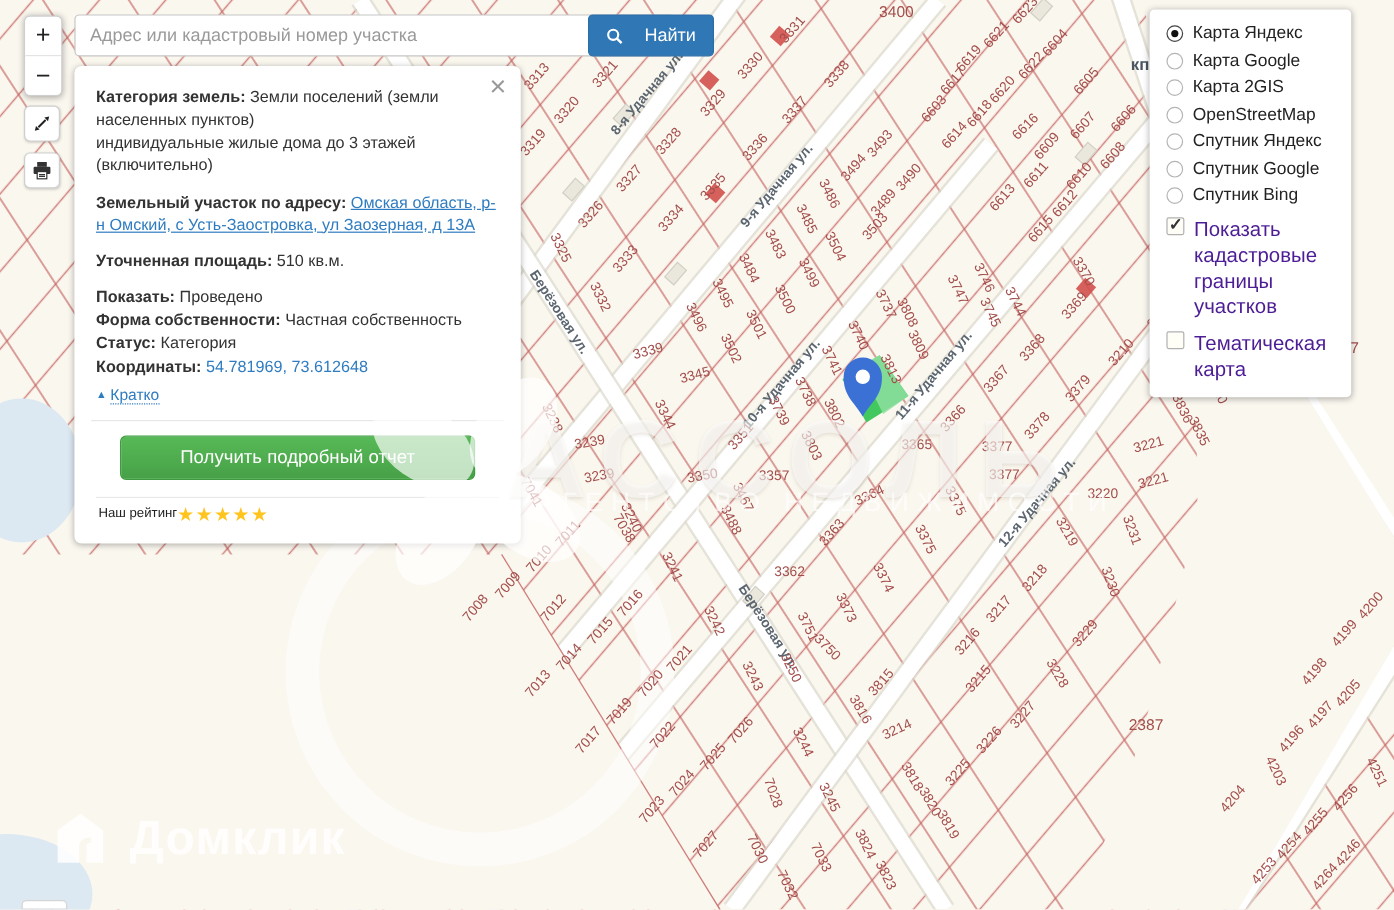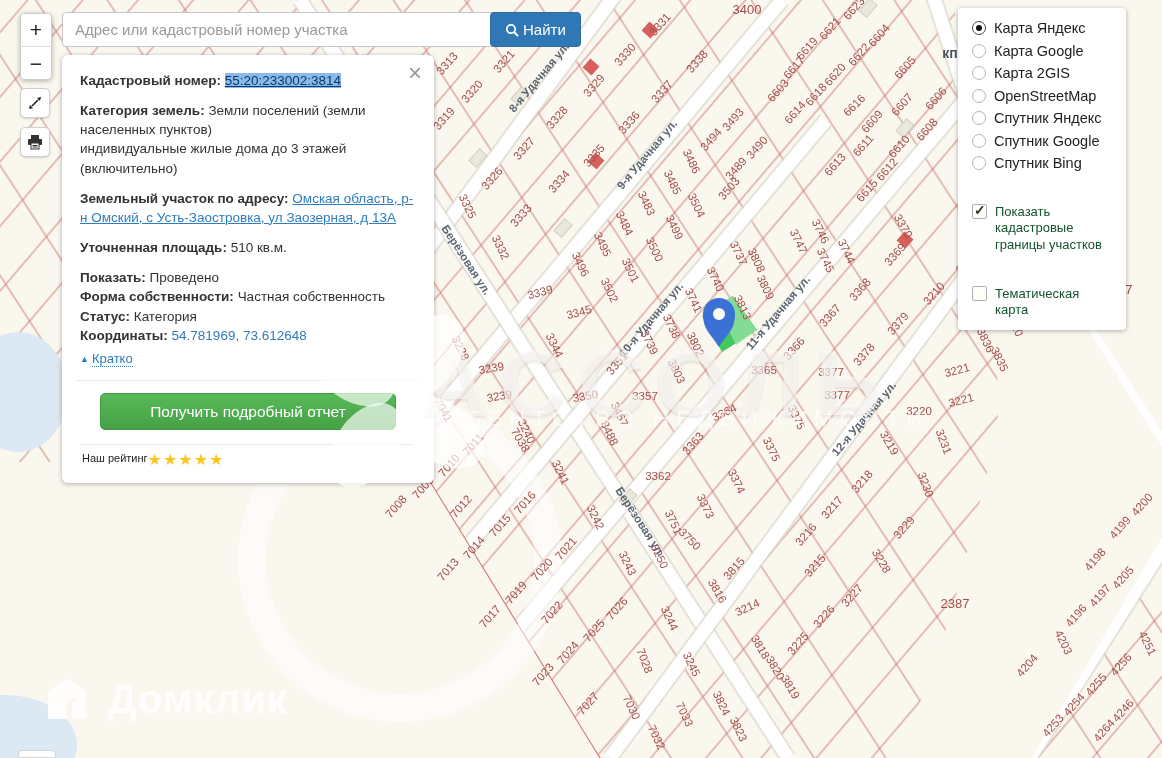--- a/index.html
+++ b/index.html
@@ -21,21 +21,21 @@
 .panel{position:absolute;background:#fff;border-radius:6px;box-shadow:0 1px 5px rgba(0,0,0,.3);}
 #zoomctl{left:20px;top:13px;width:32px;height:67px;border:1px solid #cfcfcf;overflow:hidden;border-radius:5px;}
 #zoomctl div{width:100%;height:33px;display:flex;align-items:center;justify-content:center;font-size:21px;color:#222;cursor:pointer;background:#fff;}
 #zoomctl div:first-child{border-bottom:1px solid #ddd;}
 .sqbtn{position:absolute;left:20px;width:30px;height:30px;background:#fff;border:1px solid #cfcfcf;border-radius:5px;display:flex;align-items:center;justify-content:center;cursor:pointer;box-shadow:0 1px 2px rgba(0,0,0,.15);}
 #fullscreen-btn{top:88px;}
 #print-btn{top:127px;}
 
 #search-input{position:absolute;left:62px;top:12px;width:500px;height:35px;border:1px solid #c6c6c6;border-radius:4px;padding:0 12px;font-size:15px;color:#333;background:#fff;}
 #search-input::placeholder{color:#9a9a9a;}
-#search-btn{position:absolute;left:490px;top:12px;height:35px;padding:0 14px;background:var(--accent,#3077b6);border:1px solid #2c6da6;border-radius:4px;color:#fff;font-size:15px;display:flex;align-items:center;gap:4px;cursor:pointer;}
+#search-btn{position:absolute;left:490px;top:12px;height:35px;padding:0 14px;background:var(--accent,#3077b6);border:1px solid #2c6da6;border-radius:4px;color:#fff;font-size:15px;display:flex;align-items:center;gap:18px;cursor:pointer;}
 
 #info-panel{left:62px;top:55px;width:372px;padding:16px 18px 12px;font-size:13.5px;color:#333;line-height:1.42;z-index:3;}
 #info-panel b{font-weight:bold;}
 #info-panel .blk{margin-bottom:11px;}
 #close-x{position:absolute;top:6px;right:12px;font-size:24px;color:#999;cursor:pointer;line-height:1;font-weight:300;}
 .link{color:var(--link,#2f7cc0);text-decoration:underline;cursor:pointer;}
 .hl{background:var(--select-bg,#7fb2e5);color:#0d3a6e;text-decoration:underline;cursor:pointer;}
 .blue{color:var(--link,#4a90d9);}
 .brief{color:var(--link,#2f7cc0);border-bottom:1px dotted var(--link,#2f7cc0);cursor:pointer;font-size:13px;}
 .tri{color:var(--link,#2f7cc0);font-size:9px;vertical-align:1px;margin-right:3px;}
@@ -51,21 +51,21 @@
 
 #layers-panel{left:958px;top:8px;width:168px;padding:12px 12px 12px 14px;z-index:3;border-radius:4px;}
 .radio-row{display:flex;align-items:center;gap:8px;margin-bottom:6.5px;cursor:pointer;}
 .radio{width:14px;height:14px;border-radius:50%;border:1px solid #b5b5b5;flex:0 0 auto;background:#fff;position:relative;}
 .radio.sel{border-color:#444;}
 .radio.sel::after{content:"";position:absolute;left:3px;top:3px;width:6px;height:6px;border-radius:50%;background:#111;}
 .radio-row span{font-size:14.5px;color:#222;}
 .chk-row{display:flex;align-items:flex-start;gap:8px;margin-top:10px;cursor:pointer;}
 .chk{width:15px;height:15px;border:1px solid #b0b0b0;border-radius:2px;background:#fffef6;flex:0 0 auto;position:relative;}
 .chk.on::after{content:"✓";position:absolute;left:1px;top:-3px;font-size:14px;color:#333;font-weight:bold;}
-.chk-row span{font-size:13px;color:#14532d;line-height:1.25;margin-top:23px;}
+.chk-row span{font-size:17px;color:#4c1d95;line-height:1.25;}
 
 
 #wm-title{position:absolute;left:422px;top:318px;font-size:92px;font-weight:bold;letter-spacing:13px;color:rgba(255,255,255,.55);z-index:4;pointer-events:none;text-shadow:0 2px 3px rgba(170,160,140,.25);margin-top:13px;}
 #wm-sub{position:absolute;left:447px;top:406px;font-size:22px;letter-spacing:7px;color:rgba(255,255,255,.65);z-index:4;pointer-events:none;}
 #wm-flower{position:absolute;left:292px;top:296px;z-index:4;pointer-events:none;}
 #domclick{position:absolute;left:40px;top:672px;display:flex;align-items:center;gap:14px;z-index:1;pointer-events:none;}
 #domclick .txt{font-size:40px;font-weight:bold;color:rgba(255,255,255,.85);letter-spacing:1px;}
 #mini-sliver{position:absolute;left:18px;top:750px;width:38px;height:8px;background:#fff;border:1px solid #d5d5d5;border-radius:4px 4px 0 0;}
 </style>
 </head>
@@ -379,24 +379,20 @@
   <svg width="14" height="14" viewBox="0 0 14 14">
     <circle cx="6" cy="6" r="4.2" fill="none" stroke="#fff" stroke-width="1.8"></circle>
     <line x1="9.2" y1="9.2" x2="13" y2="13" stroke="#fff" stroke-width="2"></line>
   </svg>
   <span>Найти</span>
 </button>
 
 <div id="info-panel" class="panel">
   <span id="close-x">×</span>
   <div class="blk">
-    <b>Кадастровый номер:</b>
-    <span class="hl">55:20:233002:3814</span>
-  </div>
-  <div class="blk">
     <b>Категория земель:</b>
     <span>Земли поселений (земли населенных пунктов)</span><br>
     <span>индивидуальные жилые дома до 3 этажей</span><br>
     <span>(включительно)</span>
   </div>
   <div class="blk">
     <b>Земельный участок по адресу:</b>
     <span class="link">Омская область, р-н Омский, с Усть-Заостровка, ул Заозерная, д 13А</span>
   </div>
   <div class="blk">

